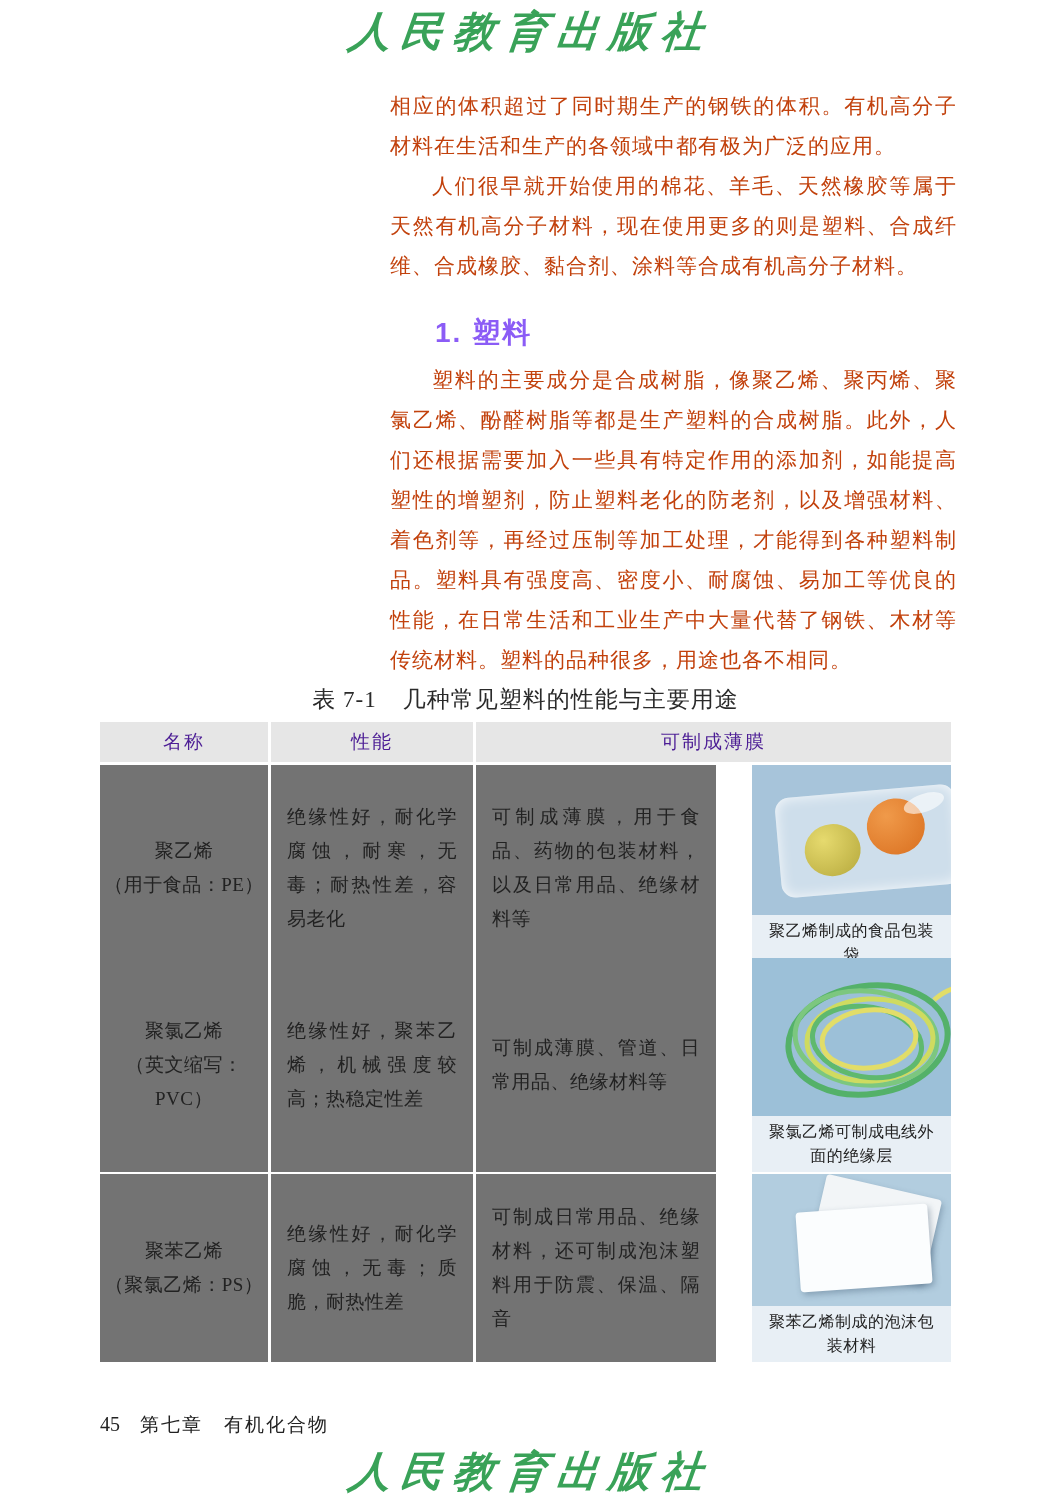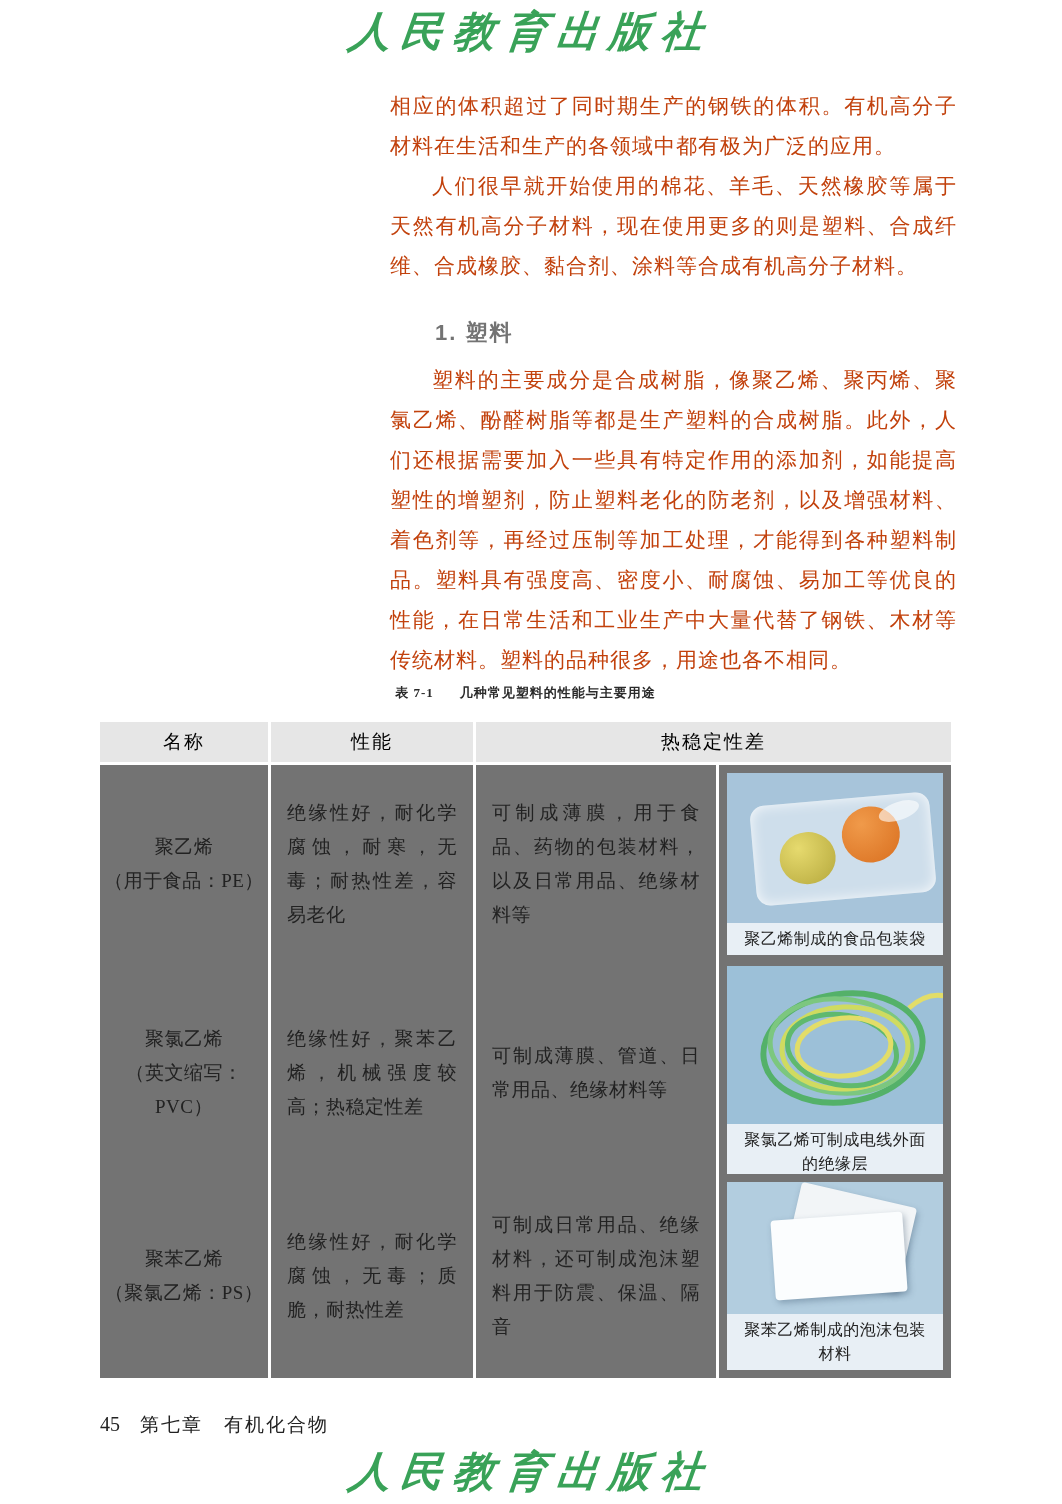--- a/index.html
+++ b/index.html
@@ -22,56 +22,56 @@
   .watermark-bottom { bottom:4px; }
 
   
   .content { position:absolute; left:390px; top:86px; width:567px; }
   .para {
     font-size:21px; line-height:40px; letter-spacing:1px;
     text-align:justify; color:#c2410c;
   }
   .para.indent { text-indent:2em; }
   .section-heading {
-    margin:30px 0 10px 45px; font-size:22px; line-height:34px;
-    font-weight:bold; color:#737373; letter-spacing:2px;
+    margin:30px 0 10px 45px; font-size:28px; line-height:34px;
+    font-weight:bold; color:#8b5cf6; letter-spacing:2px;
     font-family:"Liberation Sans", sans-serif;
   }
 
   
   .table-caption {
     position:absolute; left:100px; top:684px; width:851px;
-    text-align:center; font-size:13px; letter-spacing:1px; color:#2a2a2a;font-weight:bold;
+    text-align:center; font-size:23px; letter-spacing:1px; color:#2a2a2a;
   }
   .table-caption .cap-gap { display:inline-block; width:26px; }
 
   
   .plastics-table { position:absolute; left:100px; top:722px; width:851px; background:#ffffff; }
   .thead {
     display:grid; grid-template-columns:168px 202px 475px; column-gap:3px;
     height:40px; margin-bottom:3px;
   }
   .th {
     background:#e6e6e6; display:flex; align-items:center; justify-content:center;
-    font-size:19px; letter-spacing:2px; color:#000000;
+    font-size:19px; letter-spacing:2px; color:#4c1d95;
   }
   .trow {
     display:grid; grid-template-columns:168px 202px 240px 232px; column-gap:3px;
     margin-bottom:3px;
   }
   .row-0 { height:190px; }
   .row-1 { height:213px; }
   .row-2 { height:185px; }
   .td {
     background:#737373; display:flex; flex-direction:column; justify-content:center;
     font-size:19px; line-height:34px; color:#222; letter-spacing:0.5px;
   }
   .name-cell { text-align:center; }
   .props-cell, .uses-cell { padding:0 16px; text-align:justify; }
-  .photo-cell { padding:8px; justify-content:flex-end; }
+  .photo-cell { padding:0; justify-content:flex-end;margin-left:33px; }
 
   .photo { width:100%; position:relative; overflow:hidden; }
   .photo-pe  { height:150px; background:#a7c4da; }
   .photo-pvc { height:158px; background:#9cc0d8; }
   .photo-ps  { height:132px; background:#b2cddf; }
   .photo-caption {
     background:#e8eff5; text-align:center; font-size:16px;
     line-height:24px; padding:4px 10px; color:#222;
   }
 
@@ -129,21 +129,21 @@
 
   <div class="table-caption">
     <span>表 7-1</span><span class="cap-gap"></span><span>几种常见塑料的性能与主要用途</span>
   </div>
 
   <div class="plastics-table">
 
     <div class="thead">
       <div class="th">名称</div>
       <div class="th">性能</div>
-      <div class="th">热稳定性差</div>
+      <div class="th">可制成薄膜</div>
     </div>
 
     <div class="trow row-0">
       <div class="td name-cell">
         <div>聚乙烯</div>
         <div>（用于食品：PE）</div>
       </div>
       <div class="td props-cell">绝缘性好，耐化学腐蚀，耐寒，无毒；耐热性差，容易老化</div>
       <div class="td uses-cell">可制成薄膜，用于食品、药物的包装材料，以及日常用品、绝缘材料等</div>
       <div class="td photo-cell">

